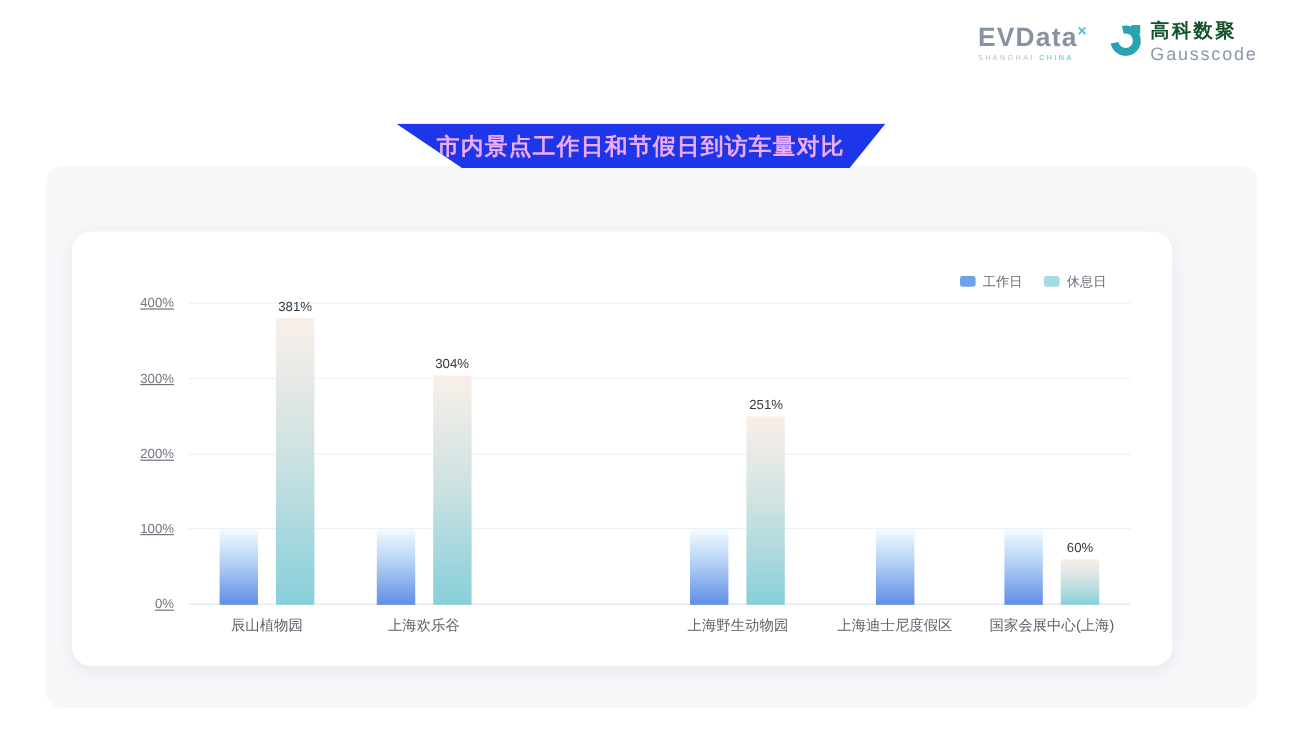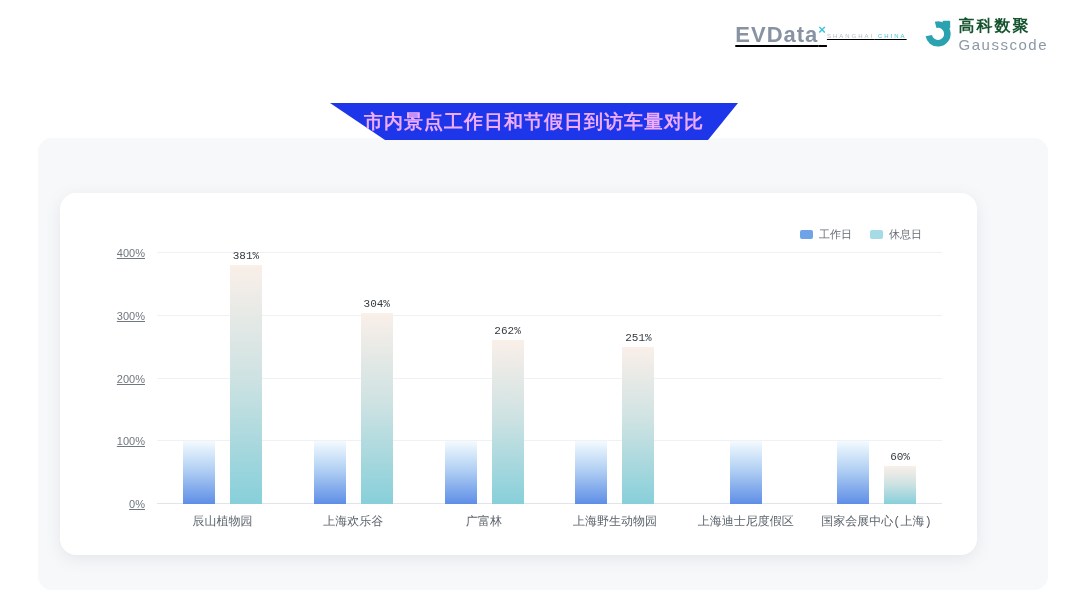--- a/index.html
+++ b/index.html
@@ -1,21 +1,21 @@
 <!DOCTYPE html>
 <html><head>
 <meta charset="utf-8">
 <style>
   * { margin:0; padding:0; box-sizing:border-box; }
   html, body { width:1080px; height:608px; background:#ffffff; font-family:"Liberation Sans", sans-serif; overflow:hidden; }
   .page { position:relative; width:1080px; height:608px; background:#ffffff; }
 
   
   .logos { position:absolute; top:18px; right:32px; display:flex; align-items:center; gap:16px; }
-  .evdata { display:flex; align-items:center; line-height:1;text-decoration:underline; }
+  .evdata { display:flex; flex-direction:column; align-items:flex-start; line-height:1; }
   .evdata-main { font-size:22px; font-weight:bold; color:#8792a2; letter-spacing:1px; }
   .evdata-mark { font-size:13px; color:#3fc3da; vertical-align:super; font-weight:bold; }
   .evdata-sub { margin-top:3px; font-size:6px; letter-spacing:2px; color:#b3bcc6; }
   .evdata-sub .cn { color:#3fc3da; }
   .gausscode { display:flex; align-items:center; gap:6px; }
   .gc-text { display:flex; flex-direction:column; line-height:1; }
   .gc-cn { font-size:16px; font-weight:bold; color:#14532d; letter-spacing:2px; }
   .gc-en { margin-top:3px; font-size:15px; color:#8b98a6; letter-spacing:1.5px; }
 
   
@@ -35,21 +35,21 @@
   .legend { position:absolute; top:34px; right:55px; display:flex; align-items:center; gap:18px; }
   .legend-item { display:flex; align-items:center; gap:6px; font-size:11px; color:#666d75; cursor:pointer; }
   .legend-swatch { width:13px; height:9px; border-radius:2px; }
 
   .plot-area { position:absolute; left:97px; top:60px; width:785px; height:251px; }
   .gridline { position:absolute; left:0; right:0; height:1px; background:#eff1f4; }
   .gridline.axis-line { background:#e1e5ea; }
   .ytick { position:absolute; right:calc(100% + 12px); transform:translateY(50%);
            font-size:11px; color:#70777f; white-space:nowrap;text-decoration:underline; }
   .bar-group { position:absolute; top:0; bottom:0; display:flex; align-items:flex-end;
-               justify-content:center; gap:15px;font-family:Liberation Mono, monospace; }
+               justify-content:center; gap:15px; }
   .bar { position:relative; width:32px; z-index:2; }
   .bar-value-label { position:absolute; bottom:calc(100% + 3px); left:50%; transform:translateX(-50%);
                      font-size:11px; color:#333a40; white-space:nowrap; }
   .cat-label { position:absolute; top:calc(100% + 9px); left:-30px; right:-30px; text-align:center;
                font-size:12px; color:#5c636b; white-space:nowrap; }
 </style>
 </head>
 <body>
 
 <div class="page">
@@ -107,27 +107,20 @@
           </div>
           <div class="cat-label">辰山植物园</div>
         </div>
         <div class="bar-group" style="left: 16.6667%; width: 16.6667%;">
           <div class="bar" style="height: 25%; background: linear-gradient(rgb(243, 251, 254) 0%, rgb(174, 205, 243) 48%, rgb(94, 142, 230) 100%);"></div>
           <div class="bar" style="height: 76%; background: linear-gradient(rgb(250, 239, 233) 0%, rgb(205, 226, 226) 48%, rgb(135, 207, 218) 100%);">
             <div class="bar-value-label">304%</div>
           </div>
           <div class="cat-label">上海欢乐谷</div>
         </div>
-        <div class="bar-group" style="left: 33.3333%; width: 16.6667%;">
-          <div class="bar" style="height: 25%; background: linear-gradient(rgb(243, 251, 254) 0%, rgb(174, 205, 243) 48%, rgb(94, 142, 230) 100%);"></div>
-          <div class="bar" style="height: 65.5%; background: linear-gradient(rgb(250, 239, 233) 0%, rgb(205, 226, 226) 48%, rgb(135, 207, 218) 100%);">
-            <div class="bar-value-label">262%</div>
-          </div>
-          <div class="cat-label">广富林</div>
-        </div>
         <div class="bar-group" style="left: 50%; width: 16.6667%;">
           <div class="bar" style="height: 25%; background: linear-gradient(rgb(243, 251, 254) 0%, rgb(174, 205, 243) 48%, rgb(94, 142, 230) 100%);"></div>
           <div class="bar" style="height: 62.75%; background: linear-gradient(rgb(250, 239, 233) 0%, rgb(205, 226, 226) 48%, rgb(135, 207, 218) 100%);">
             <div class="bar-value-label">251%</div>
           </div>
           <div class="cat-label">上海野生动物园</div>
         </div>
         <div class="bar-group" style="left: 66.6667%; width: 16.6667%;">
           <div class="bar" style="height: 25%; background: linear-gradient(rgb(243, 251, 254) 0%, rgb(174, 205, 243) 48%, rgb(94, 142, 230) 100%);"></div>
           <div class="cat-label">上海迪士尼度假区</div>

